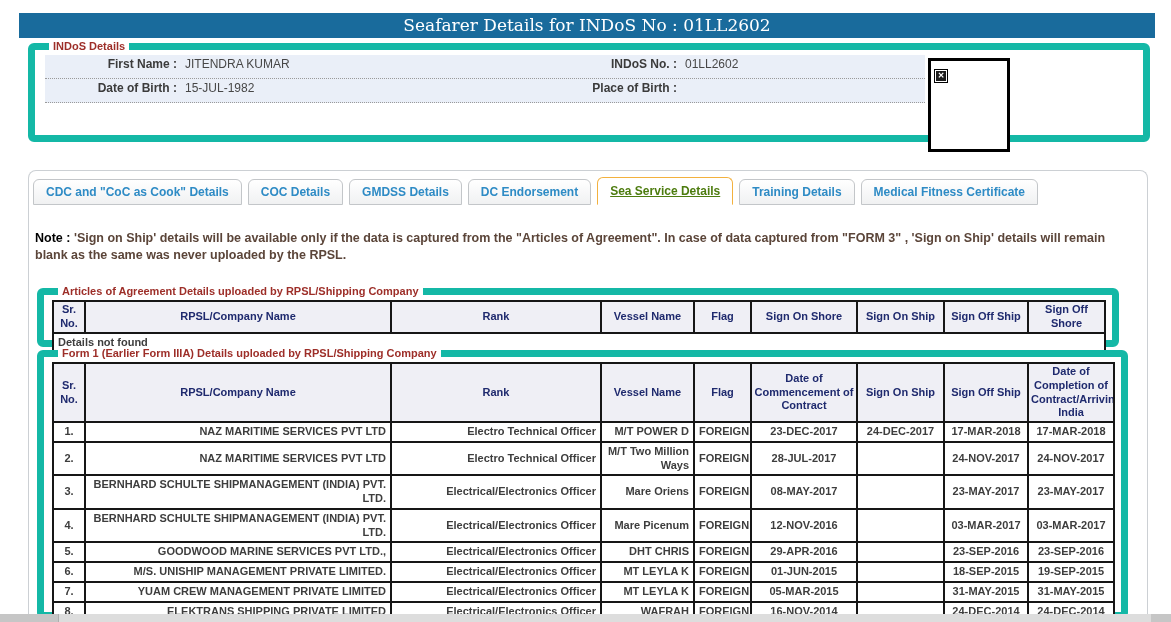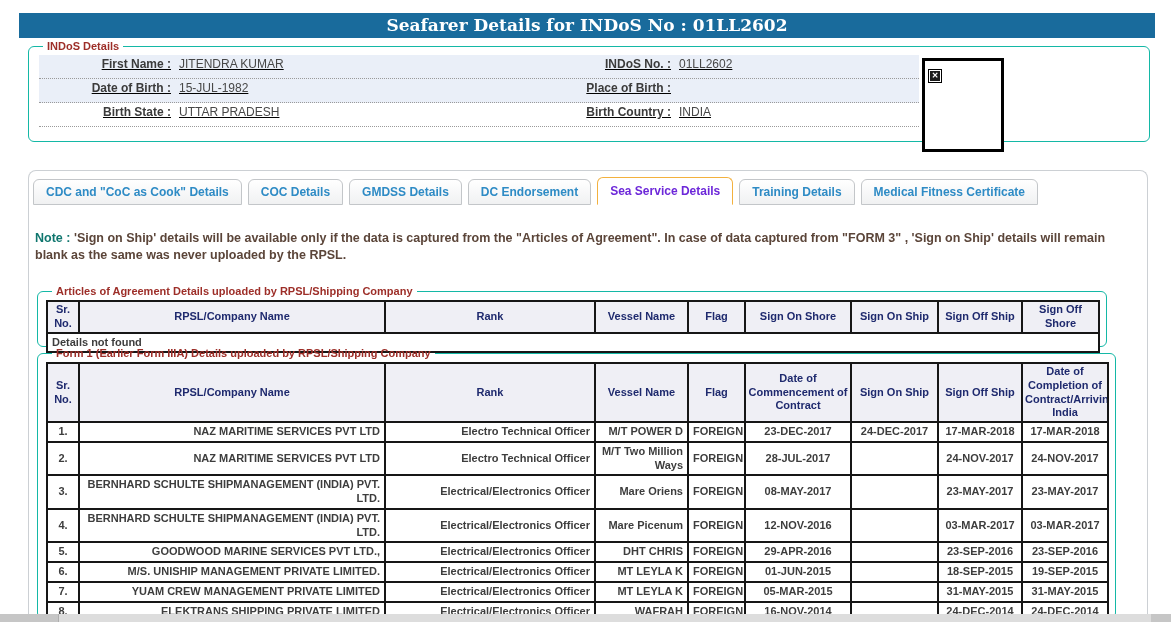--- a/index.html
+++ b/index.html
@@ -6,38 +6,38 @@
   html, body { margin: 0; padding: 0; }
   body {
     width: 1171px; height: 622px; position: relative; overflow: hidden;
     background: #ffffff; font-family: "Liberation Sans", sans-serif;
   }
 
   
   .title-bar {
     position: absolute; left: 19px; top: 13px; width: 1136px; height: 25px;
     background: #196b9c; color: #ffffff; text-align: center; line-height: 25px;
-    font-family: "DejaVu Serif", serif; font-weight: bold; font-size: 17px;
+    font-family: "DejaVu Serif", serif; font-weight: normal; font-size: 17px;
   }
 
   
   fieldset.box {
     position: absolute; margin: 0; padding: 0 6px 4px 6px;
-    border: 1px solid #14b8a6; border-radius: 6px; background: #ffffff;
+    border: 7px solid #14b8a6; border-radius: 6px; background: #ffffff;
   }
   fieldset.box legend {
     margin-left: 8px; padding: 0 4px; font-size: 11px; font-weight: bold; color: #9d2e28;
   }
 
   
   .indos-fs { left: 28px; top: 40px; width: 1122px; height: 102px; }
   .indos-grid { margin: 3px 2px 0 4px; width: 880px; }
   .indos-row {
     display: grid; grid-template-columns: 132px 382px 118px 1fr;
-    height: 24px; line-height: 19px; border-bottom: 1px dotted #9a9a9a; font-size: 12px; text-decoration: underline;
+    height: 24px; line-height: 19px; border-bottom: 1px dotted #9a9a9a; font-size: 12px;
   }
   .indos-row.alt { background: #eaeff8; }
   .flabel { text-align: right; font-weight: bold; color: #3b3b3b; white-space: nowrap; }
   .fvalue { padding-left: 8px; color: #474747; white-space: nowrap; }
 
   .photo {
     position: absolute; left: 893px; top: 6px; width: 82px; height: 94px;
     border: 3px solid #000; background: #fff; padding: 3px;
   }
   .broken-outer {
@@ -55,29 +55,29 @@
     border: 1px solid #ccd0d4; border-bottom: none; border-radius: 8px 8px 0 0; background: #fff;
   }
   .tabs { position: absolute; left: 4px; top: 6px; display: flex; gap: 6px; align-items: flex-end; }
   .tab {
     border: 1px solid #c3c6c9; border-bottom: 1px solid #c3c6c9;
     border-radius: 6px 6px 0 0; background: linear-gradient(#ffffff, #f0f1f2);
     color: #2e8bc5; font-weight: bold; font-size: 12px;
     padding: 0 12px; height: 26px; line-height: 25px; white-space: nowrap; cursor: pointer;
   }
   .tab.active {
-    color: #6d28d9; border: 1px solid #f3b13e; border-bottom: 1px solid #ffffff;
-    background: #ffffff; height: 28px; line-height: 26px;
+    color: #4d7c0f; border: 1px solid #f3b13e; border-bottom: 1px solid #ffffff;
+    background: #ffffff; height: 28px; line-height: 26px; text-decoration: underline;
   }
 
   .note {
     position: absolute; left: 6px; top: 46px; width: 1100px;
     font-size: 12.5px; font-weight: bold; color: #5b4539; line-height: 1.4;
   }
-  .note .note-label { color: #0f766e; text-align: center; }
+  .note .note-label { color: #000000; text-align: center; }
 
   .articles-fs { left: 8px; top: 114px; width: 1070px; height: 62px; }
   .form1-fs    { left: 8px; top: 176px; width: 1070px; height: 272px; }
 
   
   table.data { border-collapse: collapse; table-layout: fixed; margin: 3px 0 0 2px; background: #fff; }
   table.data th, table.data td { border: 2px solid #161616; overflow: hidden; }
   table.data th {
     background: #efeff5; color: #1f2a6e; font-size: 11px; font-weight: bold;
     text-align: center; padding: 1px 2px; line-height: 1.25;
@@ -105,26 +105,20 @@
     <div class="indos-row alt">
       <span class="flabel">First Name :</span>
       <span class="fvalue">JITENDRA KUMAR</span>
       <span class="flabel">INDoS No. :</span>
       <span class="fvalue">01LL2602</span>
     </div>
     <div class="indos-row alt">
       <span class="flabel">Date of Birth :</span>
       <span class="fvalue">15-JUL-1982</span>
       <span class="flabel">Place of Birth :</span>
-    </div>
-    <div class="indos-row">
-      <span class="flabel">Birth State :</span>
-      <span class="fvalue">UTTAR PRADESH</span>
-      <span class="flabel">Birth Country :</span>
-      <span class="fvalue">INDIA</span>
     </div>
   </div>
   <div class="photo">
     <span class="broken-outer">
       <span class="broken-inner">✕</span>
     </span>
   </div>
 </fieldset>
 
 <div class="tab-panel">

